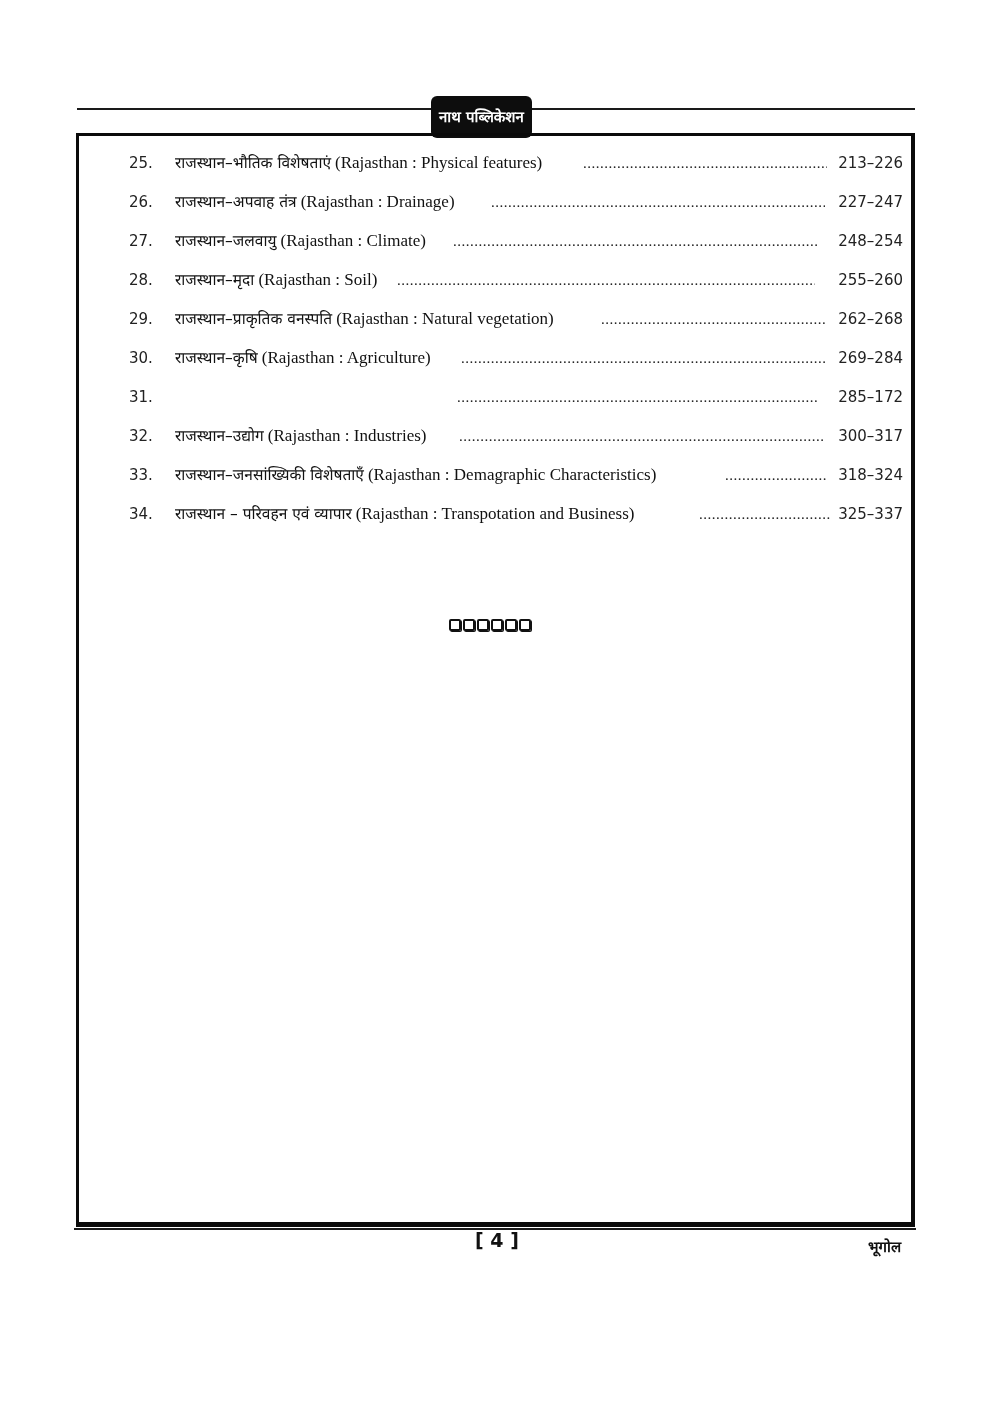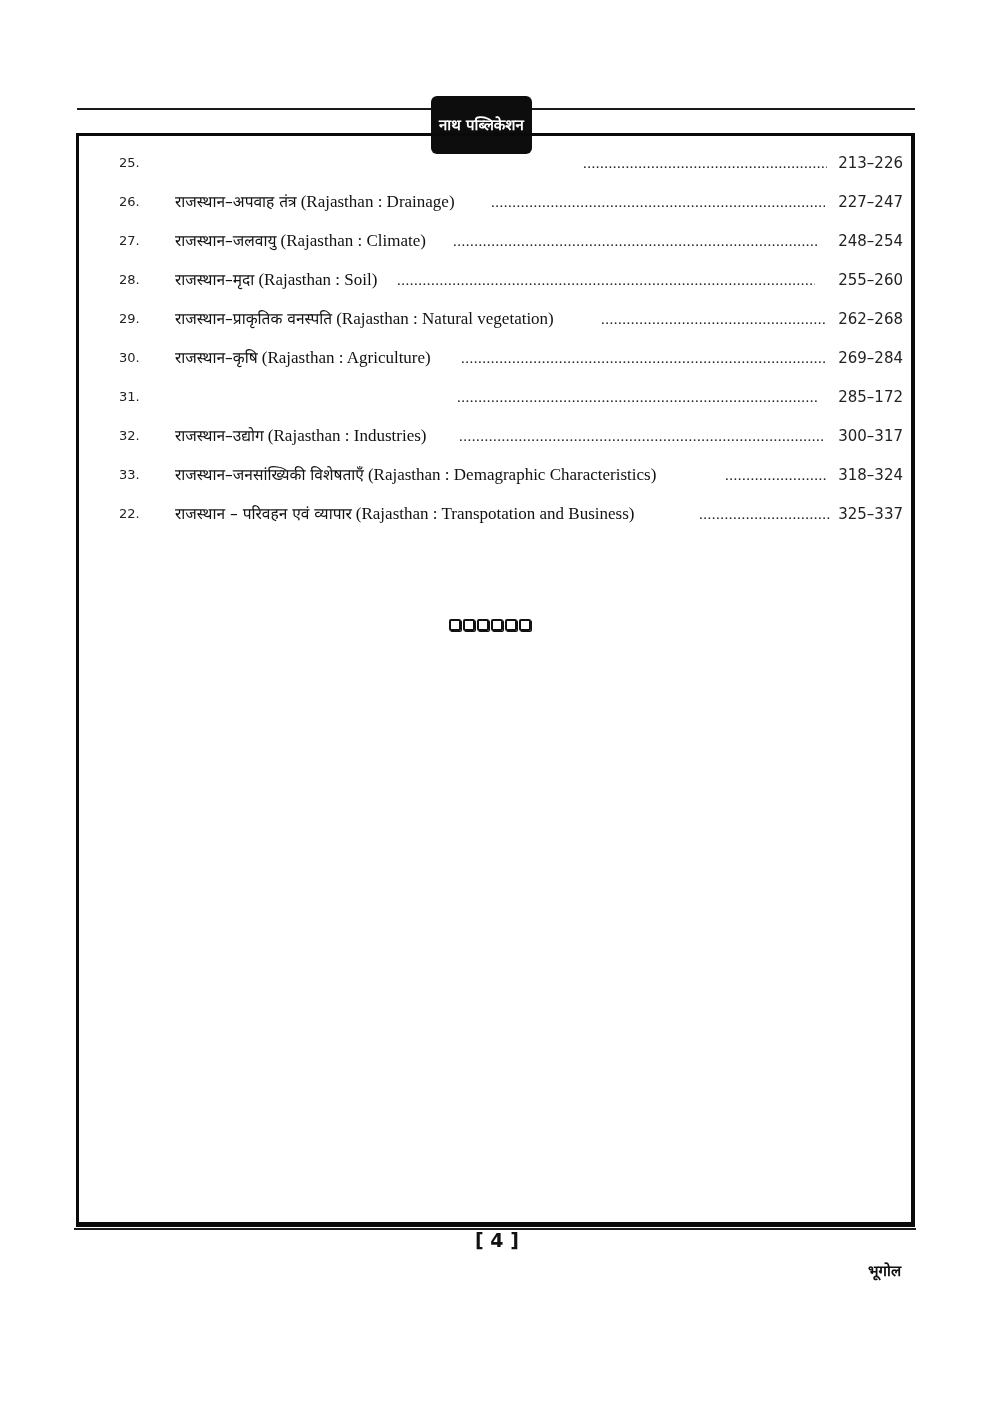--- a/index.html
+++ b/index.html
@@ -1,51 +1,55 @@
 <!DOCTYPE html>
 <html><head>
 <meta charset="utf-8">
 <style>
   html, body { margin:0; padding:0; background:#ffffff; }
   body { width:992px; height:1403px; position:relative; overflow:hidden;
          font-family:"Liberation Serif", serif; color:#111; }
   .header-line { position:absolute; left:77px; top:108px; width:838px; height:2px; background:#1a1a1a; }
-  .header-badge { position:absolute; left:431px; top:96px; height:26px; padding:16px 8px;
+  .header-badge { position:absolute; left:431px; top:96px; height:26px; padding:8px 8px;
                   background:#0d0d0d; color:#fff; border-radius:6px;
                   font-family:"DejaVu Sans", sans-serif; font-weight:bold; font-size:15px;
                   line-height:26px; white-space:nowrap; }
   .content-box { position:absolute; left:76px; top:133px; width:832px; height:1086px;
                  border-left:3px solid #0a0a0a; border-top:3px solid #0a0a0a;
                  border-right:4px solid #0a0a0a; border-bottom:5px solid #0a0a0a; }
   .toc-row { position:absolute; left:0; height:24px; width:100%; font-size:17px; line-height:24px; }
-  .toc-num { position:absolute; left:40px; font-family:"DejaVu Sans", sans-serif; font-size:13px; color:#222; }
+  .toc-num { position:absolute; left:50px; font-family:"DejaVu Sans", sans-serif; font-size:15px; color:#222; }
   .toc-title { position:absolute; left:96px; white-space:nowrap; display:flex; }
   .toc-hindi { font-family:"DejaVu Sans", sans-serif; font-size:15.5px; }
   .toc-eng { font-family:"Liberation Serif", serif; font-size:17px; margin-left:4px; }
   .toc-dots { position:absolute; overflow:hidden; white-space:nowrap; font-size:15px; letter-spacing:0.5px; color:#222; }
   .toc-pages { position:absolute; right:8px; font-family:"DejaVu Sans", sans-serif; font-size:15px; color:#222;text-align:right; }
   .end-mark { position:absolute; left:449px; top:619px; display:flex; gap:2px; }
   .end-square { width:12px; height:12px; border:2px solid #111; border-radius:2px; box-sizing:border-box;
                 box-shadow:1px 1px 0 #111; }
   .footer-line { position:absolute; left:74px; top:1228px; width:842px; height:2px; background:#1a1a1a; }
   .page-number { position:absolute; left:475px; top:1229px; font-family:"DejaVu Sans", sans-serif;
                  font-weight:bold; font-size:19px; }
   .subject-label { position:absolute; left:868px; top:1236px; font-family:"DejaVu Sans", sans-serif;
-                   font-weight:bold; font-size:15px;margin-top:24px; }
+                   font-weight:bold; font-size:15px; }
 </style>
 </head>
 <body>
 
 <div class="header-line"></div>
 <div class="header-badge">नाथ पब्लिकेशन</div>
 
 <div class="content-box">
 
   <div class="toc-row" style="top:15px">
     <span class="toc-num">25.</span>
+    <span class="toc-title">
+        <span class="toc-hindi">राजस्थान–भौतिक विशेषताएं</span>
+        <span class="toc-eng">(Rajasthan : Physical features)</span>
+      </span>
     <span class="toc-dots" style="left:504px;width:244px">....................................................................................................................................................</span>
     <span class="toc-pages">213–226</span>
   </div>
   <div class="toc-row" style="top:54px">
     <span class="toc-num">26.</span>
     <span class="toc-title">
         <span class="toc-hindi">राजस्थान–अपवाह तंत्र</span>
         <span class="toc-eng">(Rajasthan : Drainage)</span>
       </span>
     <span class="toc-dots" style="left:412px;width:334px">....................................................................................................................................................</span>
@@ -104,21 +108,21 @@
   <div class="toc-row" style="top:327px">
     <span class="toc-num">33.</span>
     <span class="toc-title">
         <span class="toc-hindi">राजस्थान–जनसांख्यिकी विशेषताएँ</span>
         <span class="toc-eng"> (Rajasthan : Demagraphic Characteristics)</span>
       </span>
     <span class="toc-dots" style="left:646px;width:102px">....................................................................................................................................................</span>
     <span class="toc-pages">318–324</span>
   </div>
   <div class="toc-row" style="top:366px">
-    <span class="toc-num">22.</span>
+    <span class="toc-num">34.</span>
     <span class="toc-title">
         <span class="toc-hindi">राजस्थान – परिवहन एवं व्यापार</span>
         <span class="toc-eng"> (Rajasthan : Transpotation and Business)</span>
       </span>
     <span class="toc-dots" style="left:620px;width:132px">....................................................................................................................................................</span>
     <span class="toc-pages">325–337</span>
   </div>
 </div>
 
 <div class="end-mark">

